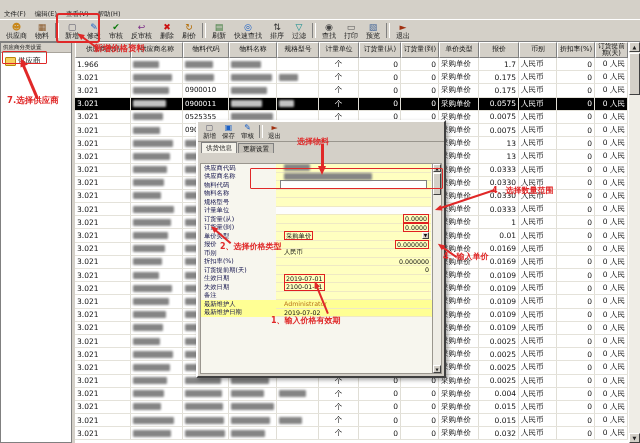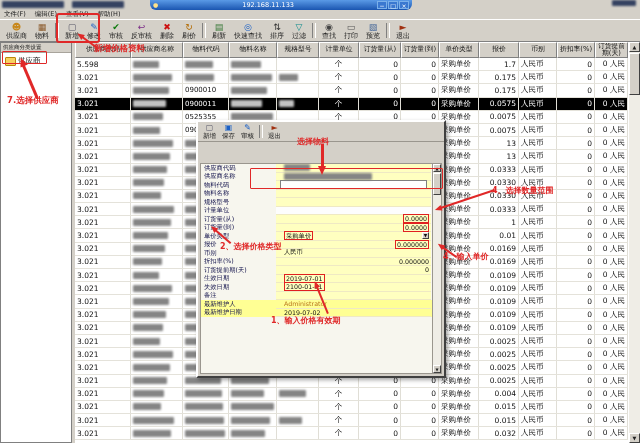--- a/index.html
+++ b/index.html
@@ -102,34 +102,20 @@
   .arr:after{content:"";position:absolute;right:-6px;top:-4px;border-left:7px solid #e02828;
              border-top:3px solid transparent;border-bottom:3px solid transparent;}
   .arr.thick{border-top-width:3px;}
   .arr.thick:after{right:-8px;top:-5px;border-left-width:9px;border-top-width:4px;border-bottom-width:4px;}
 </style>
 </head>
 <body>
 
 <div class="app">
 
-  <div class="titlebar">
-    <div class="smudge" style="left:2px;top:1px;width:62px;height:7px;"></div>
-    <div class="smudge" style="left:72px;top:1px;width:52px;height:7px;"></div>
-    <div class="smudge" style="left:612px;top:0px;width:24px;height:6px;"></div>
-    <div class="rdpbar">
-      <span class="rdp-pin">●</span>
-      <span class="rdp-title">192.168.11.133</span>
-      <span id="rdp-btns" style="display:flex;">
-          <span class="rdp-btn">−</span>
-          <span class="rdp-btn">□</span>
-          <span class="rdp-btn">×</span>
-        </span>
-    </div>
-  </div>
 
   <div class="menubar" id="menubar">
       <span class="mi">文件(F)</span>
       <span class="mi">编辑(E)</span>
       <span class="mi">查看(V)</span>
       <span class="mi">帮助(H)</span>
     </div>
 
   <div class="toolbar" id="toolbar">
       <div class="tbtn">
@@ -223,21 +209,21 @@
           <div class="th" style="width: 42px;">订货量(从)</div>
           <div class="th" style="width: 38px;">订货量(到)</div>
           <div class="th" style="width: 40px;">单价类型</div>
           <div class="th" style="width: 40px;">报价</div>
           <div class="th" style="width: 38px;">币别</div>
           <div class="th" style="width: 38px;">折扣率(%)</div>
           <div class="th" style="width: 36px; flex: 1 1 0%;">订货提前期(天)</div>
         </div>
       <div class="tbody" id="tbody">
           <div class="tr">
-            <div class="td" style="width: 56px;">5.598</div>
+            <div class="td" style="width: 56px;">1.966</div>
             <div class="td" style="width: 52px;">
               <span class="blur" style="width: 26px;"></span>
             </div>
             <div class="td" style="width: 46px;">
               <span class="blur" style="width: 28px;"></span>
             </div>
             <div class="td" style="width: 48px;">
               <span class="blur" style="width: 30px;"></span>
             </div>
             <div class="td" style="width: 42px;"></div>
@@ -879,20 +865,24 @@
         </div>
         <div class="tbtn">
           <span class="ticon" style="color: rgb(28, 97, 198);">✎</span>
           <span class="tlabel">审核</span>
         </div>
         <span class="tsep"></span>
         <div class="tbtn">
           <span class="ticon" style="color: rgb(160, 48, 16);">►</span>
           <span class="tlabel">退出</span>
         </div>
+      </div>
+    <div class="dtabs" id="dtabs">
+        <span class="dtab active">供货信息</span>
+        <span class="dtab">更新设置</span>
       </div>
     <div class="dform" id="dform">
 
     <div class="frow">
           <div class="flabel">供应商代码</div>
           <div class="fval">
             <span class="blur" style="width: 26px; margin-left: 6px;"></span>
           </div>
         </div>
         <div class="frow">

